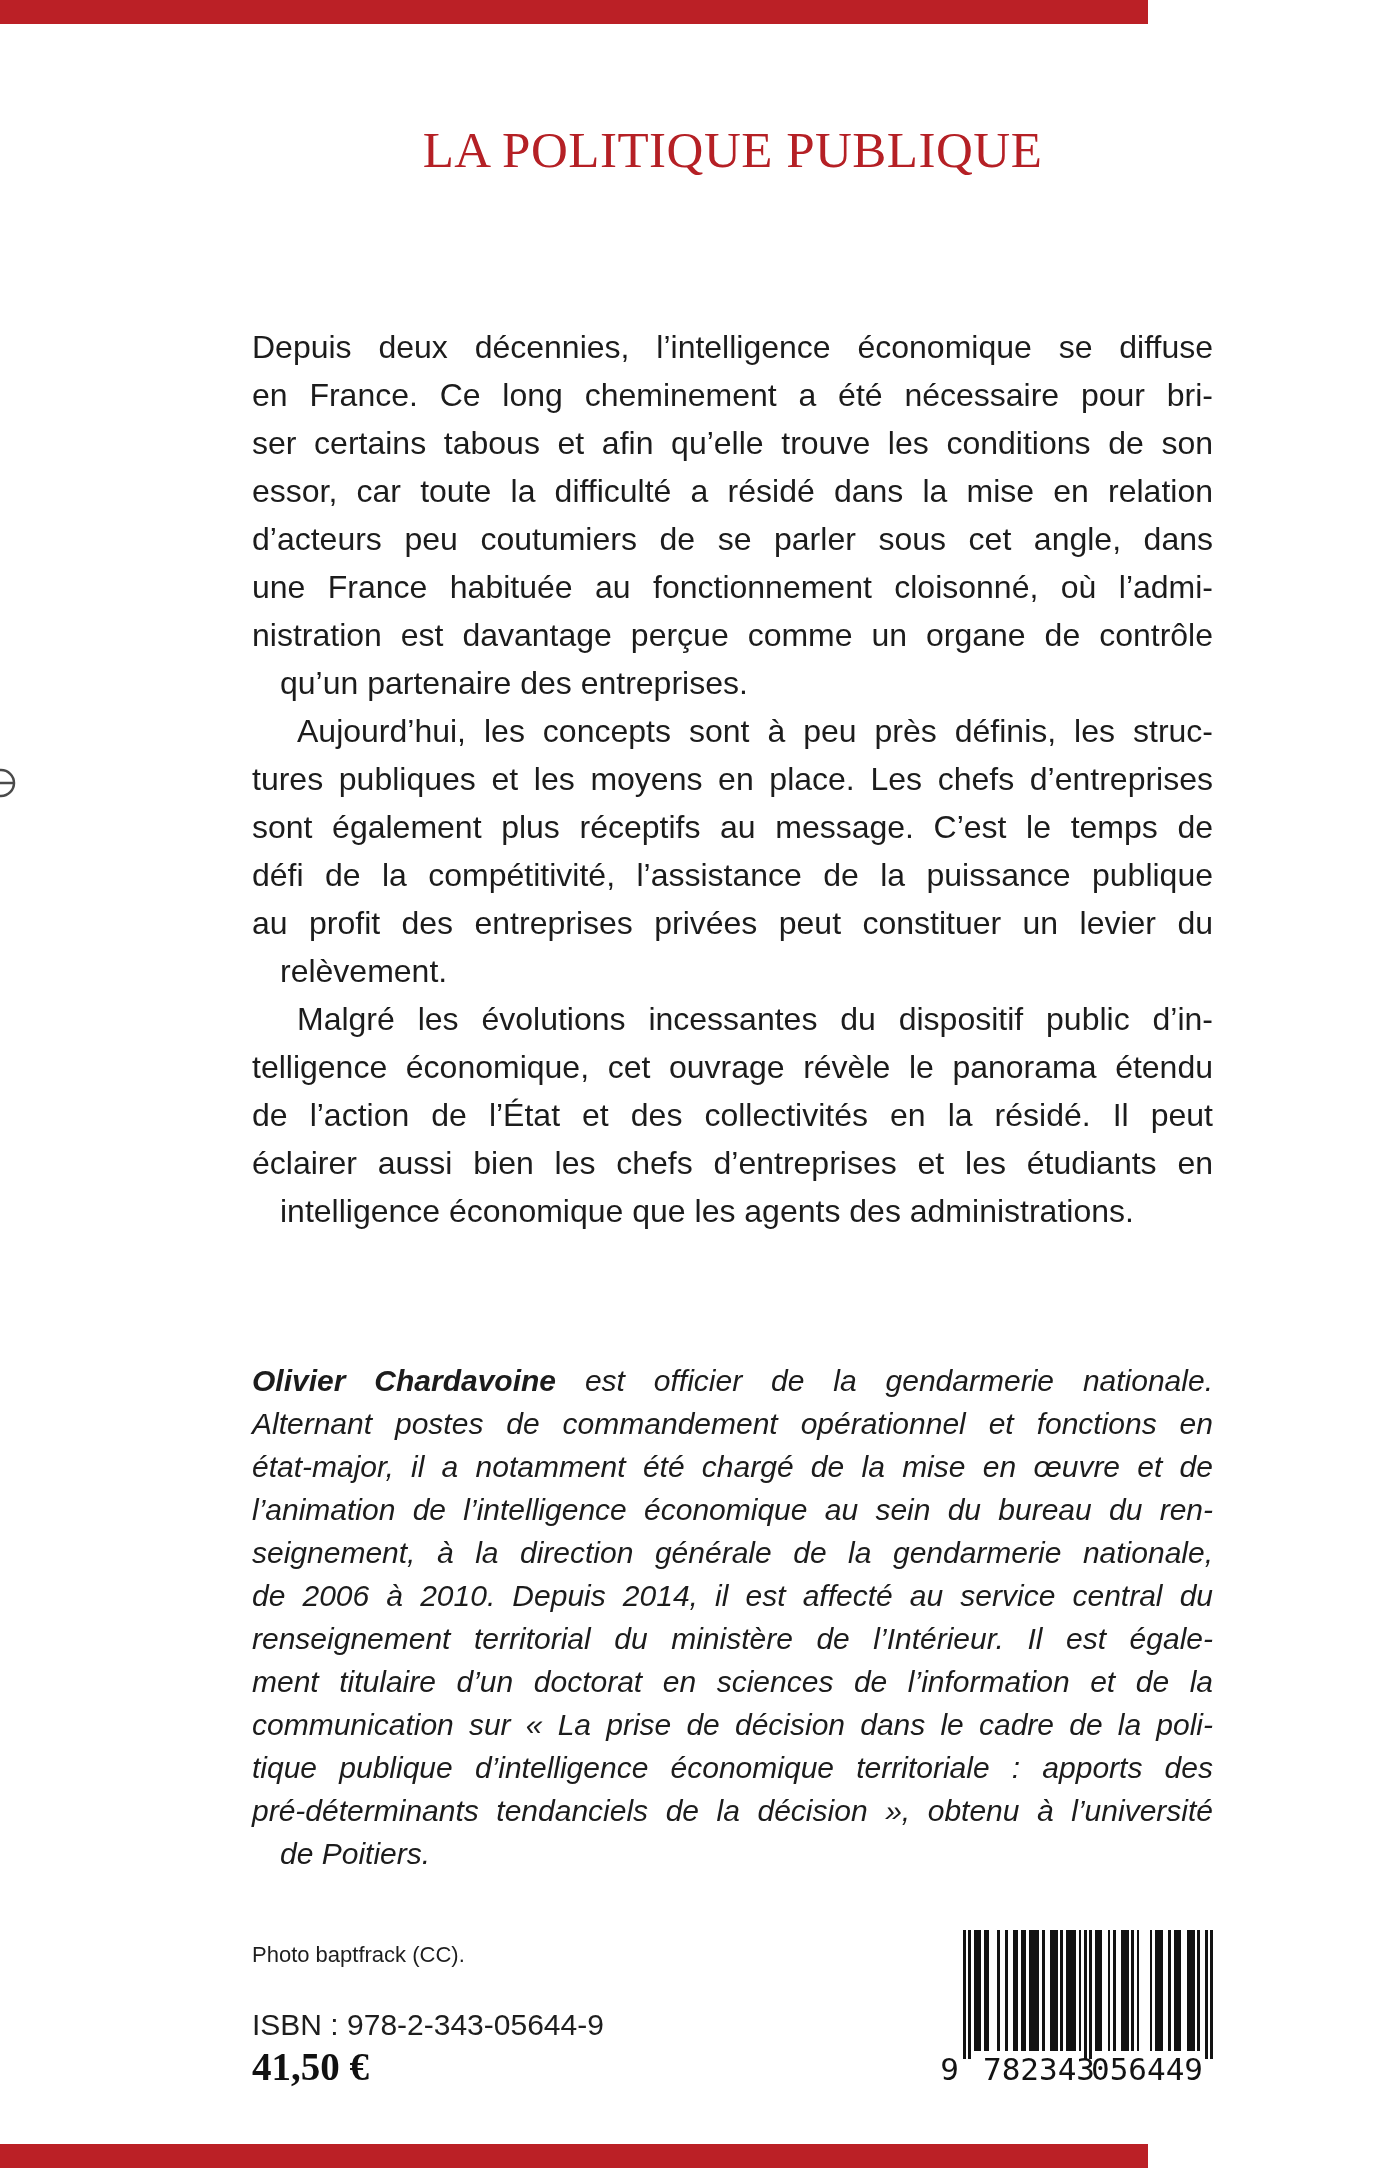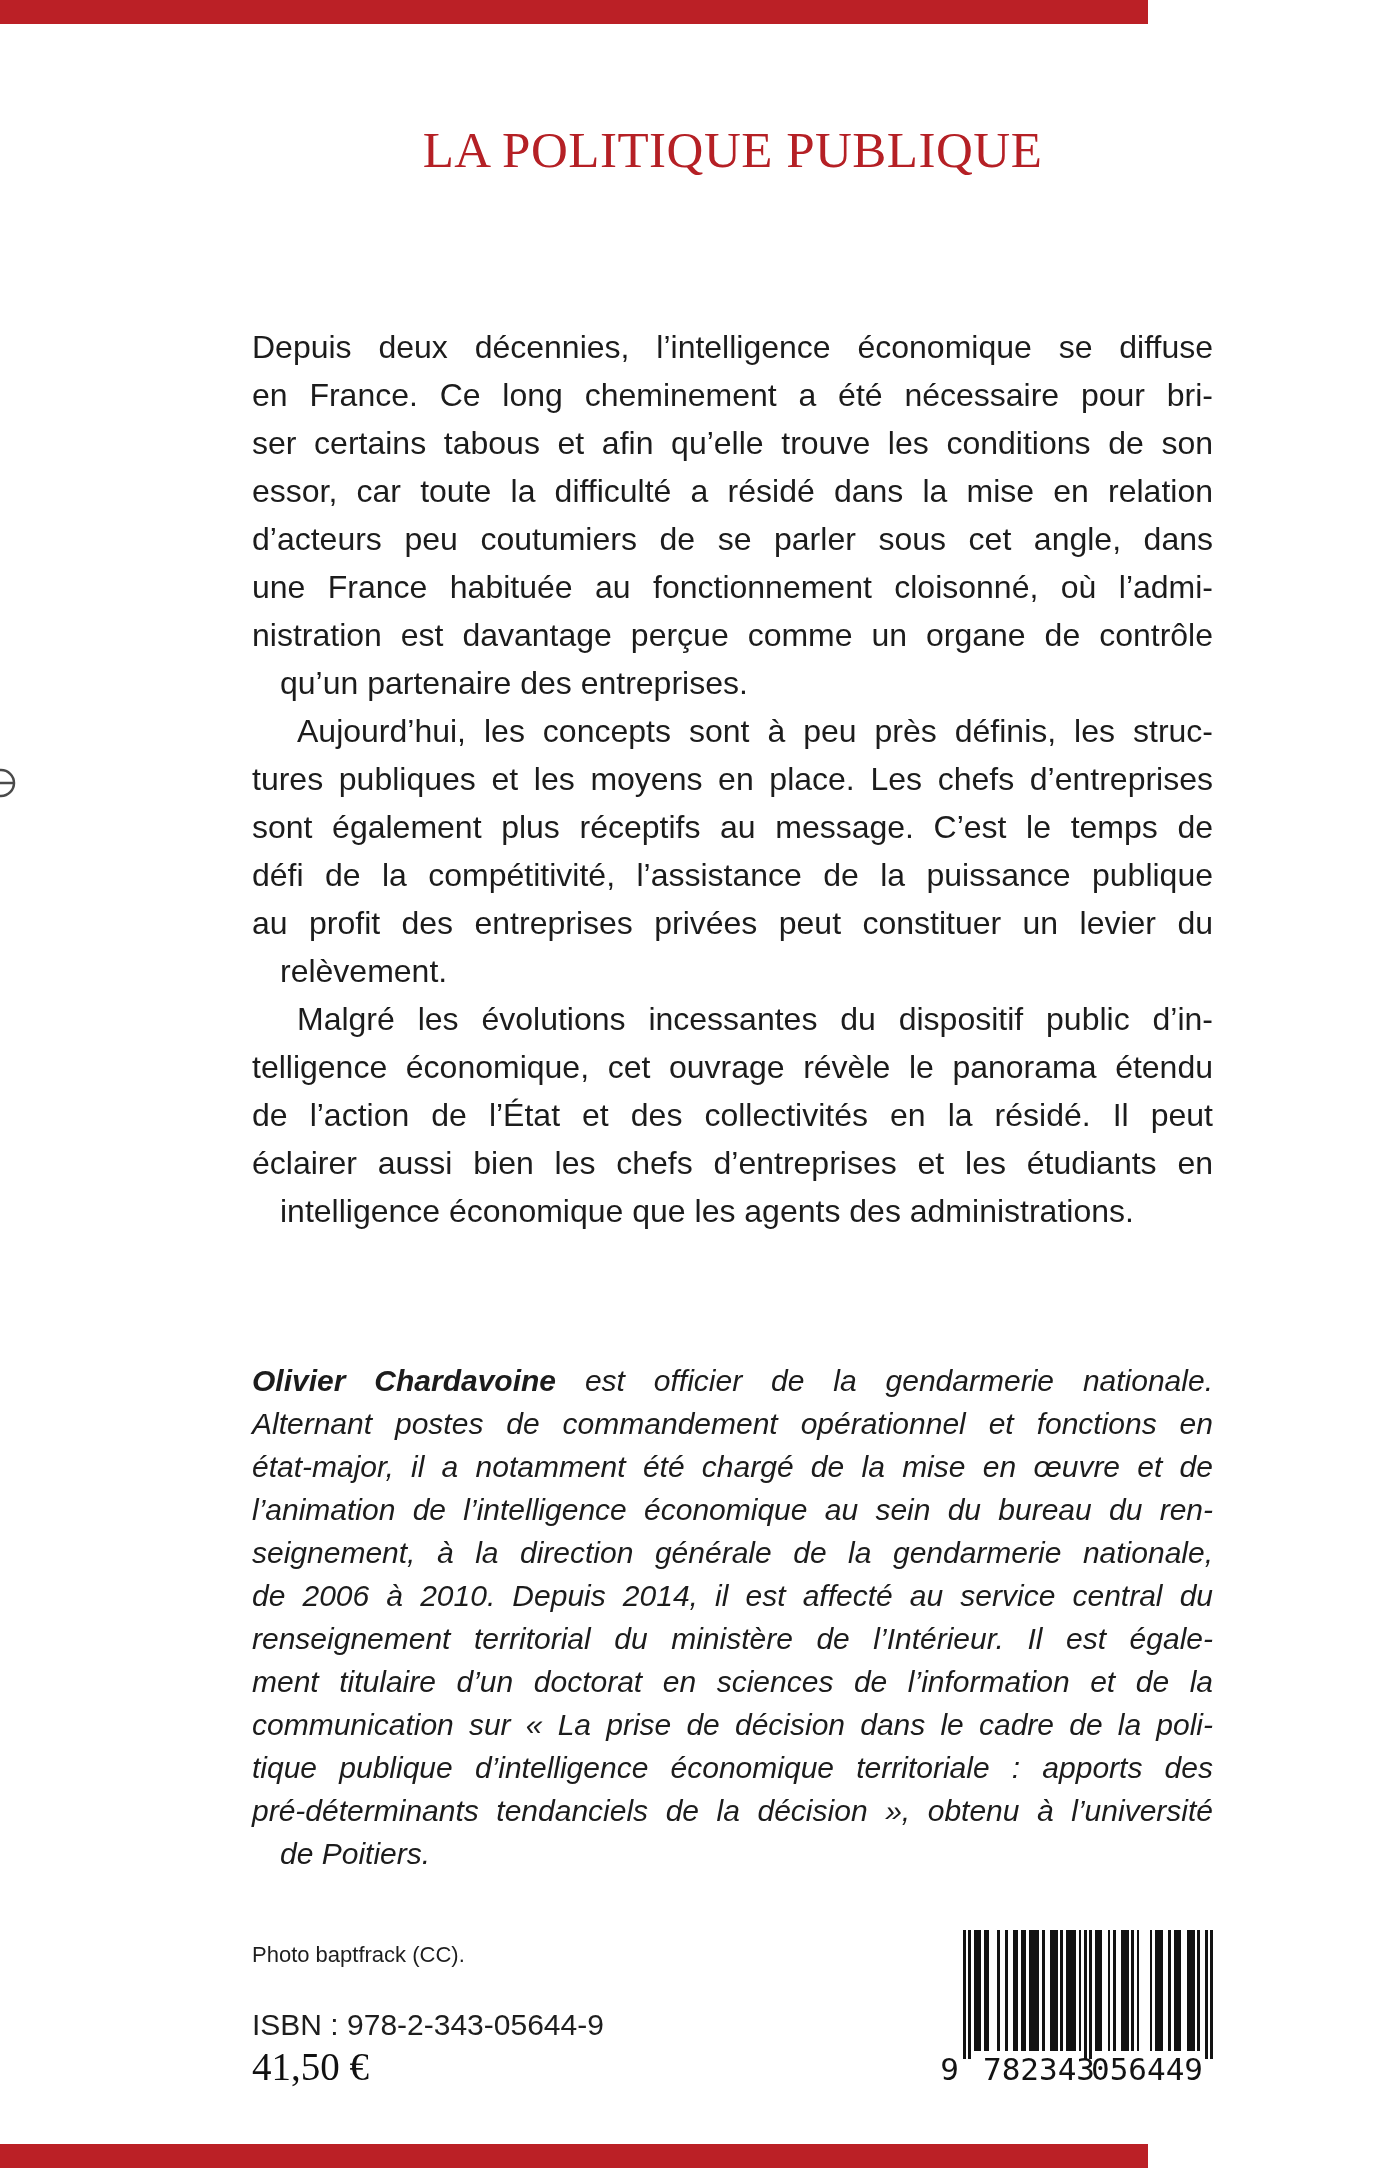--- a/index.html
+++ b/index.html
@@ -16,21 +16,21 @@
     font-size:51px;line-height:67px;color:#b52025;letter-spacing:.5px;
   }
   .synopsis{position:absolute;left:252px;width:961px;top:323px;font-size:32px;line-height:48px;color:#1c1c1c;}
   .line{text-align:justify;text-align-last:justify;}
   .line.last{text-align-last:left;margin-left:28px;}
   .line.indent{padding-left:45px;}
   .bio{position:absolute;left:252px;width:961px;top:1359px;font-style:italic;font-size:30px;line-height:43px;color:#1c1c1c;}
   .bio b{font-weight:bold;}
   .photo-credit{position:absolute;left:252px;top:1942px;font-size:22px;}
   .isbn{position:absolute;left:252px;top:2008px;font-size:30px;}
-  .price{position:absolute;left:252px;top:2044px;font-family:"Liberation Serif",serif;font-size:39px;color:#111;}
+  .price{position:absolute;left:252px;top:2044px;font-family:"Liberation Serif",serif;font-size:39px;color:#111;font-weight:bold;}
   .barcode{position:absolute;left:963px;top:1930px;width:250px;height:158px;}
   .bar{position:absolute;top:0;background:#131313;height:121px;}
   .bar.tall{height:129px;}
   .bc-digits{position:absolute;top:121px;height:36px;font-family:"DejaVu Sans Mono",monospace;font-size:31px;color:#131313;}
   .bc-first{left:-30px;width:26px;text-align:right;}
   .bc-g1{left:20px;width:112px;text-align:left;}
   .bc-g2{left:128px;width:112px;text-align:center;}
   .edge-glyph{position:absolute;left:-16px;top:766px;width:34px;height:34px;}
 </style>
 </head>

